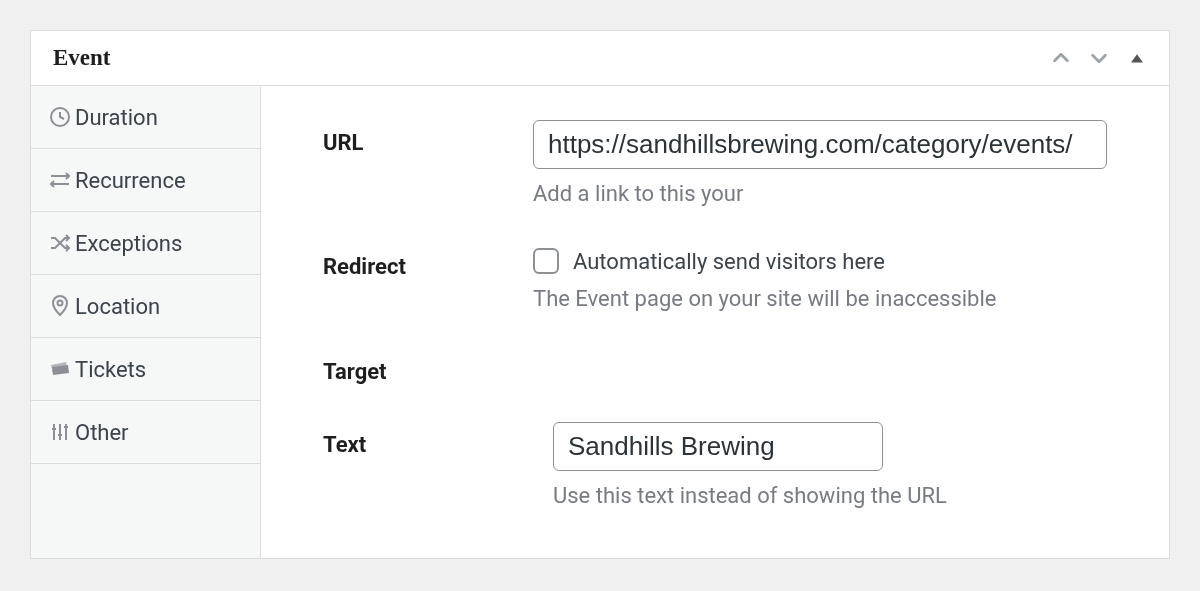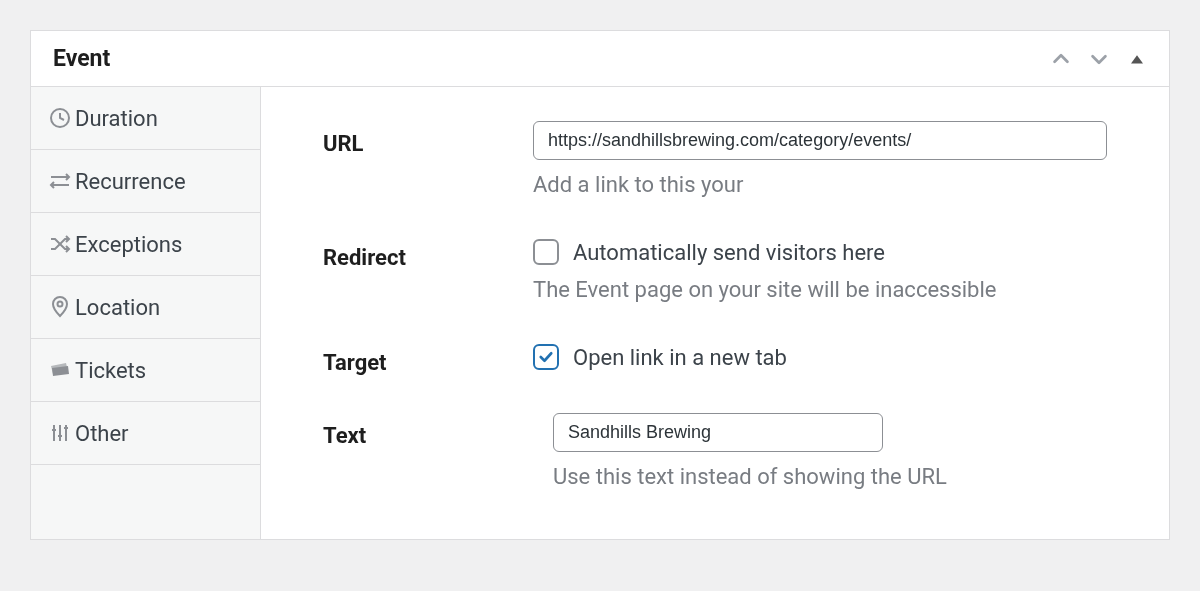--- a/index.html
+++ b/index.html
@@ -13,20 +13,21 @@
   .panel {
     background: #ffffff;
     border: 1px solid #dcdcde;
   }
   .panel-header {
     display: flex;
     align-items: center;
     justify-content: space-between;
     padding: 14px 20px 14px 22px;
     border-bottom: 1px solid #dcdcde;
+    font-family: Liberation Serif, serif;
   }
   .panel-title {
     font-size: 23px;
     font-weight: 700;
     color: #1e1e1e;
   }
   .header-actions {
     display: flex;
     align-items: center;
     gap: 14px;
@@ -95,21 +96,21 @@
     font-size: 22px;
     font-weight: 700;
     color: #1e1e1e;
   }
   .field-col {
     flex: 1;
   }
   .text-input {
     width: 100%;
     max-width: 580px;
-    font-size: 18px;
+    font-size: 26px;
     padding: 8px 14px;
     border: 1px solid #8c8f94;
     border-radius: 6px;
     color: #2c3338;
     background: #fff;
   }
   .text-input.small { max-width: 330px; }
   .help {
     margin-top: 12px;
     font-size: 22px;
@@ -244,30 +245,20 @@
               
             </div>
             <span class="check-label">Automatically send visitors here</span>
           </div>
           <div class="help">The Event page on your site will be inaccessible</div>
         </div>
       </div>
 
       <div class="row">
         <div class="label-col">Target</div>
-        <div class="field-col">
-          <div class="check-row">
-            <div class="checkbox checked">
-              <svg class="checkmark" width="18" height="18" viewBox="0 0 24 24" fill="none" stroke="#2271b1" stroke-width="3.5" stroke-linecap="round" stroke-linejoin="round">
-                  <path d="M5 12 L10 17 L19 7"></path>
-                </svg>
-            </div>
-            <span class="check-label">Open link in a new tab</span>
-          </div>
-        </div>
       </div>
 
       <div class="row">
         <div class="label-col">Text</div>
         <div class="field-col">
           <input type="text" class="text-input small" value="Sandhills Brewing" style="">
           <div class="help">Use this text instead of showing the URL</div>
         </div>
       </div>
 

